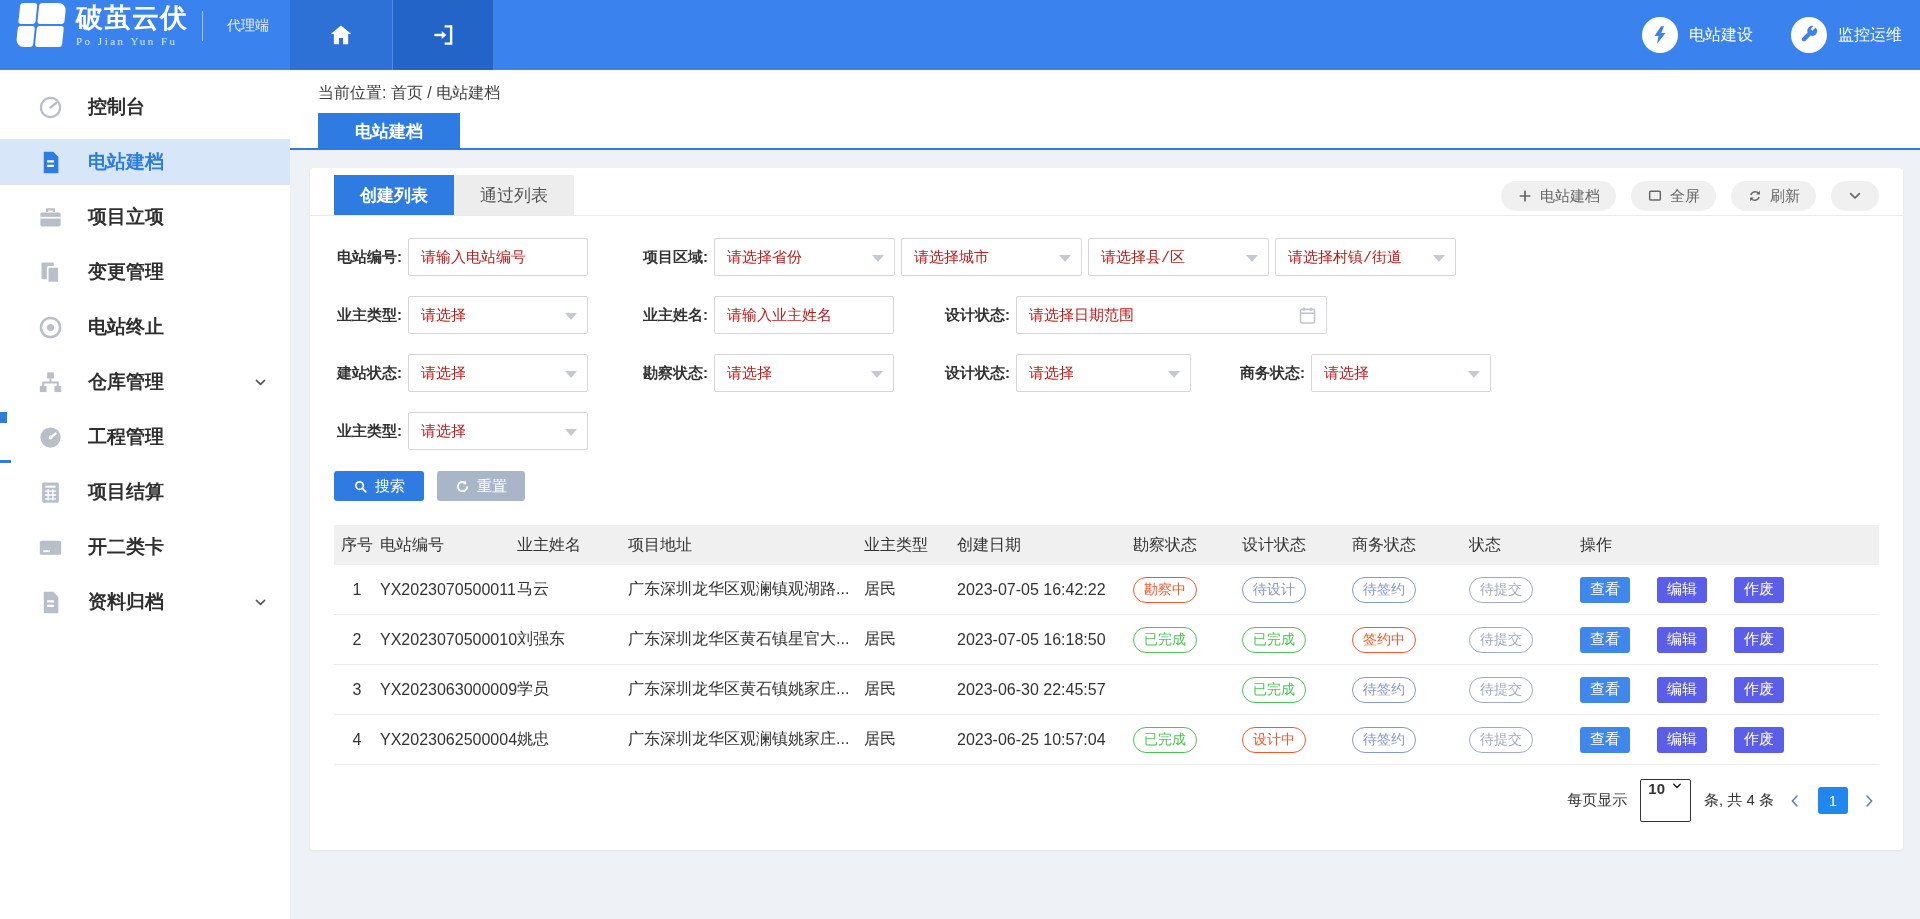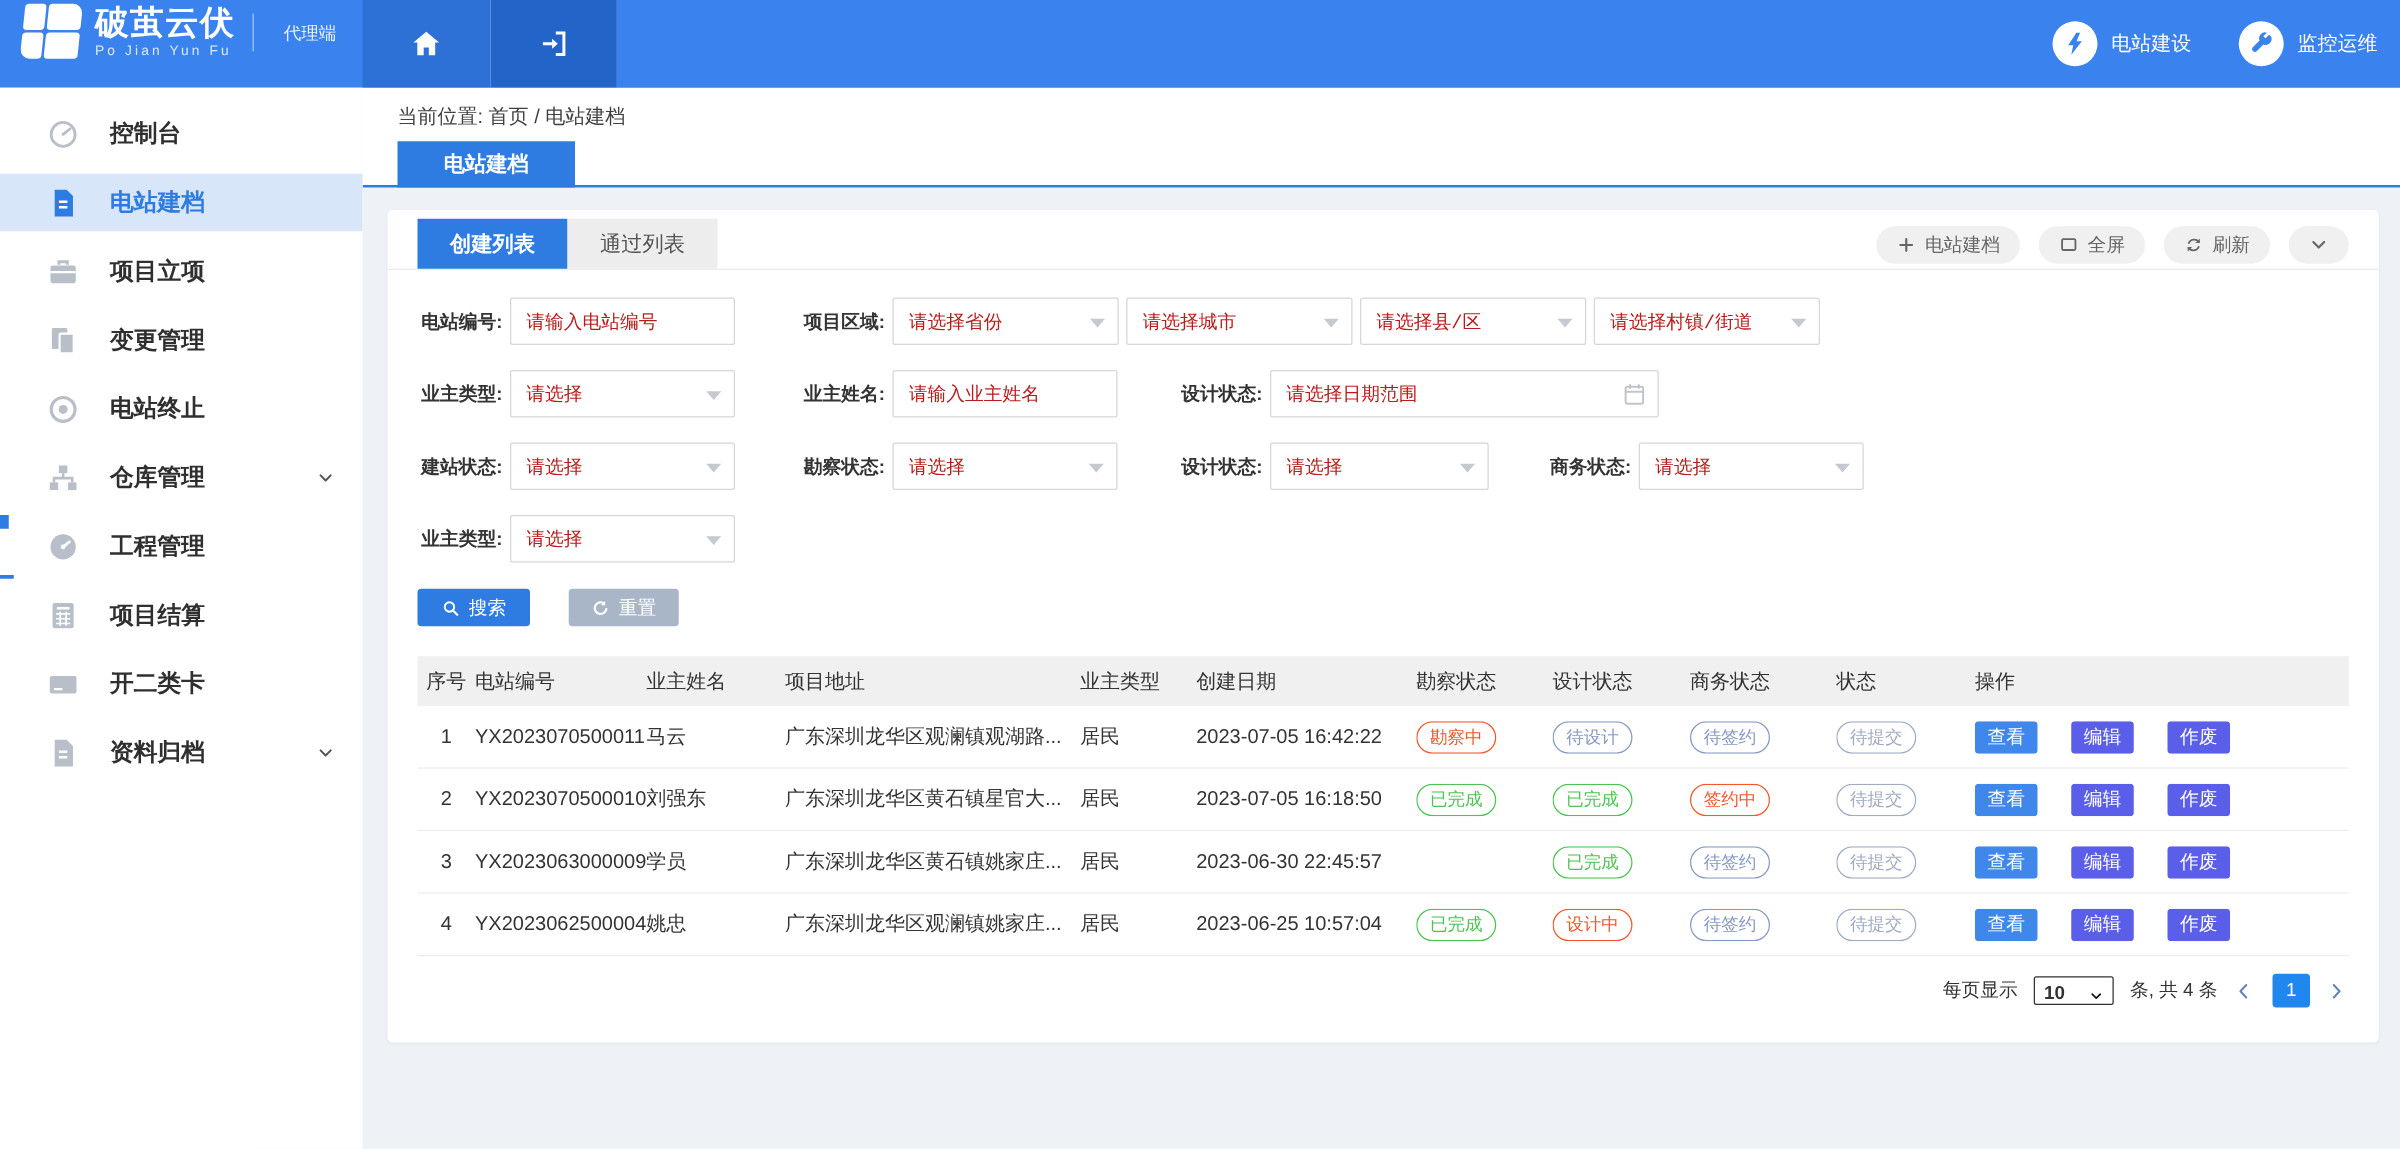--- a/index.html
+++ b/index.html
@@ -2,21 +2,21 @@
 <html><head>
 <meta charset="utf-8">
 <style>
   * { margin:0; padding:0; box-sizing:border-box; }
   html,body { width:1920px; height:919px; overflow:hidden; }
   body { font-family:"Liberation Sans","DejaVu Sans",sans-serif; background:#eef1f6; color:#333; }
   .app { position:relative; width:1920px; height:919px; }
 
   
   .header { position:absolute; top:0; left:0; width:1920px; height:70px; display:flex; background:#3a82ee; z-index:10; }
-  .logo-area { width:290px; height:52px; background:#3a82ee; display:flex; align-items:center; padding-left:18px; flex:none; }
+  .logo-area { width:290px; height:52px; background:#3a82ee; display:flex; align-items:center; padding-left:18px; flex:none;font-family:Liberation Serif, serif; }
   .logo-mark { width:46px; height:46px; margin-right:12px; display:grid; grid-template-columns:38% 58%; grid-template-rows:46% 46%; gap:4%; transform:skewX(-6deg); flex:none; }
   .logo-mark span { background:#fff; border-radius:3px; }
   .logo-mark span:nth-child(2){ border-top-right-radius:8px; }
   .logo-mark span:nth-child(3){ border-bottom-left-radius:8px; }
   .logo-text { line-height:1; }
   .logo-title { color:#fff; font-size:27px; font-weight:700; letter-spacing:1px; }
   .logo-sub { color:#dce9ff; font-size:11px; letter-spacing:2.5px; margin-top:4px; }
   .portal { color:#eaf2ff; font-size:14px; border-left:1px solid rgba(255,255,255,.55); padding-left:24px; margin-left:14px; height:30px; line-height:30px; }
   .hsec { height:70px; display:flex; align-items:center; justify-content:center; border-right:1px solid rgba(255,255,255,.18); flex:none; }
   .sec-user { width:170px; background:#2264c8; }
@@ -69,21 +69,21 @@
   .c1{left:0;} .c2{left:306px;} .c3{left:608px;} .c4{left:903px;}
   .flabel { width:68px; text-align:right; margin-right:6px; font-size:15px; color:#333; font-weight:600; flex:none; white-space:nowrap; }
   .finput { position:relative; height:38px; border:1px solid #d6d6d6; border-radius:2px; background:#fff; display:flex; align-items:center; padding:0 12px; width:180px; cursor:text; }
   .fselect { cursor:pointer; }
   .ph { color:#b91c1c; font-size:15px; white-space:nowrap; overflow:hidden;font-family:Liberation Mono, monospace; }
   .w-area { width:181px; margin-right:6px; }
   .w-date { width:311px; }
   .caret { position:absolute; right:10px; top:16px; width:0; height:0; border-left:6px solid transparent; border-right:6px solid transparent; border-top:7px solid #c5c9d0; }
   .cal-ic { position:absolute; right:8px; top:8px; color:#c0c4cc; } .cal-ic svg { width:21px; height:21px; }
 
-  .btn-row { display:flex; gap:31px; margin:21px 0 0 24px; }
+  .btn-row { display:flex; gap:13px; margin:21px 0 0 24px; }
   .btn { height:30px; border:none; border-radius:3px; color:#fff; font-size:15px; display:flex; align-items:center; justify-content:center; gap:7px; cursor:pointer; font-family:inherit; }
   .btn svg { width:15px; height:15px; }
   .btn-search { width:90px; background:#2e7ce2; }
   .btn-reset { width:88px; background:#a9b6c8; }
 
   
   .table { margin:24px 24px 0; }
   .trow { display:flex; align-items:center; border-bottom:1px solid #ececec; }
   .thead { background:#f0f0f0; height:40px; border-bottom:none; }
   .tbody-row { height:50px; background:#fff; }
@@ -99,21 +99,21 @@
   .b-done  { color:#4cc352; border-color:#4cc352; }
   .b-wait  { color:#8599c5; border-color:#8599c5; }
   .b-idle  { color:#9fabc2; border-color:#9fabc2; }
   .acts { display:flex; gap:27px; }
   .abtn { width:50px; height:26px; border:none; border-radius:3px; color:#fff; font-size:15px; cursor:pointer; font-family:inherit; }
   .act-view { background:#3f87ea; }
   .act-edit, .act-void { background:#5a5ee8; }
 
   
   .pagination { display:flex; align-items:center; justify-content:flex-end; gap:13px; margin:14px 24px 0; padding-bottom:28px; font-size:15px; color:#333; }
-  .pp-select { display:flex; align-items:flex-end; gap:19px; border:1px solid #333; border-radius:2px; height:23px; padding:0 7px; cursor:pointer; font-weight:600; }
+  .pp-select { display:flex; align-items:flex-start; gap:6px; border:1px solid #333; border-radius:2px; height:43px; padding:0 7px; cursor:pointer; font-weight:600; }
   .pp-select svg { width:12px; height:12px; color:#111; }
   .pg-chev { width:18px; height:18px; color:#5e83bd; cursor:pointer; display:flex; align-items:center; }
   .pg-chev svg { width:16px; height:16px; }
   .pg-cur { width:30px; height:27px; background:#1f87ee; color:#fff; border-radius:3px; display:flex; align-items:center; justify-content:center; font-size:15px; cursor:pointer; }
 </style>
 </head>
 <body>
 
 <div class="app">
 

